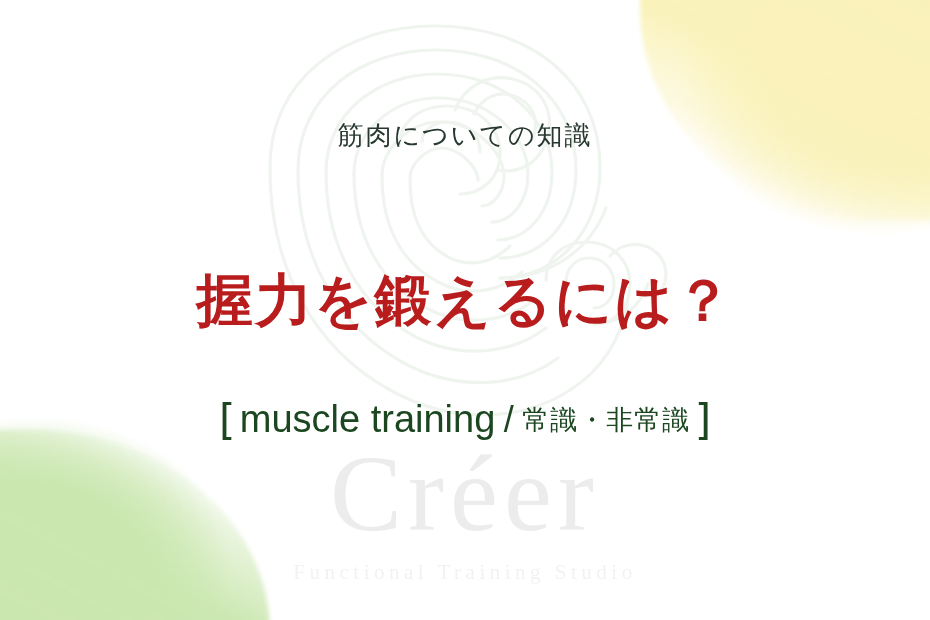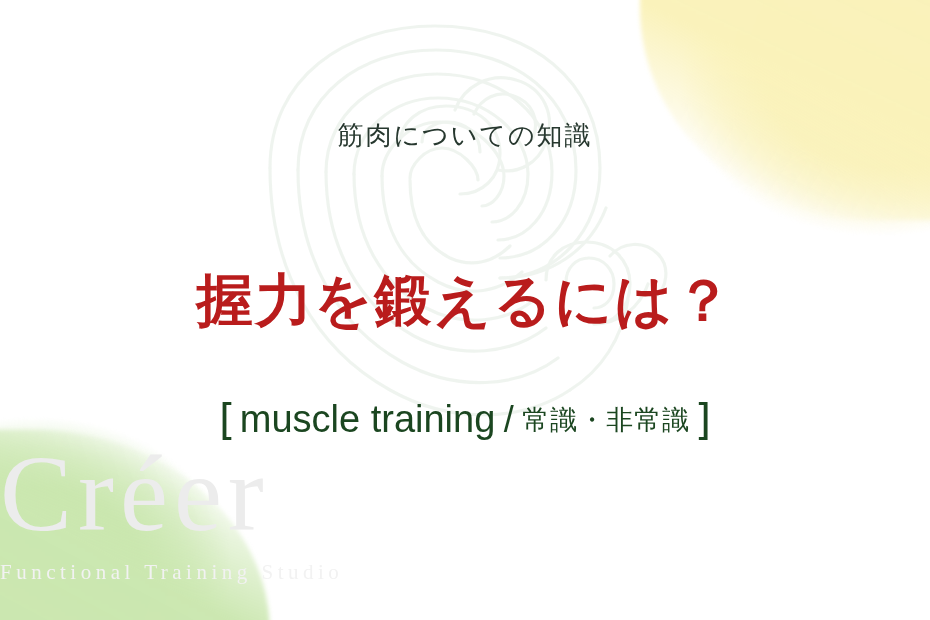--- a/index.html
+++ b/index.html
@@ -89,20 +89,21 @@
     opacity: 0.55;
     pointer-events: none;
   }
 
   
   .logo-wrap {
     position: absolute;
     left: 0;
     right: 0;
     top: 440px;
+    text-align: center;
     pointer-events: none;
   }
   .logo-word {
     font-family: "Liberation Serif", "DejaVu Serif", serif;
     font-size: 108px;
     line-height: 1;
     color: #ececec;
     letter-spacing: 6px;
     font-weight: 400;
   }

